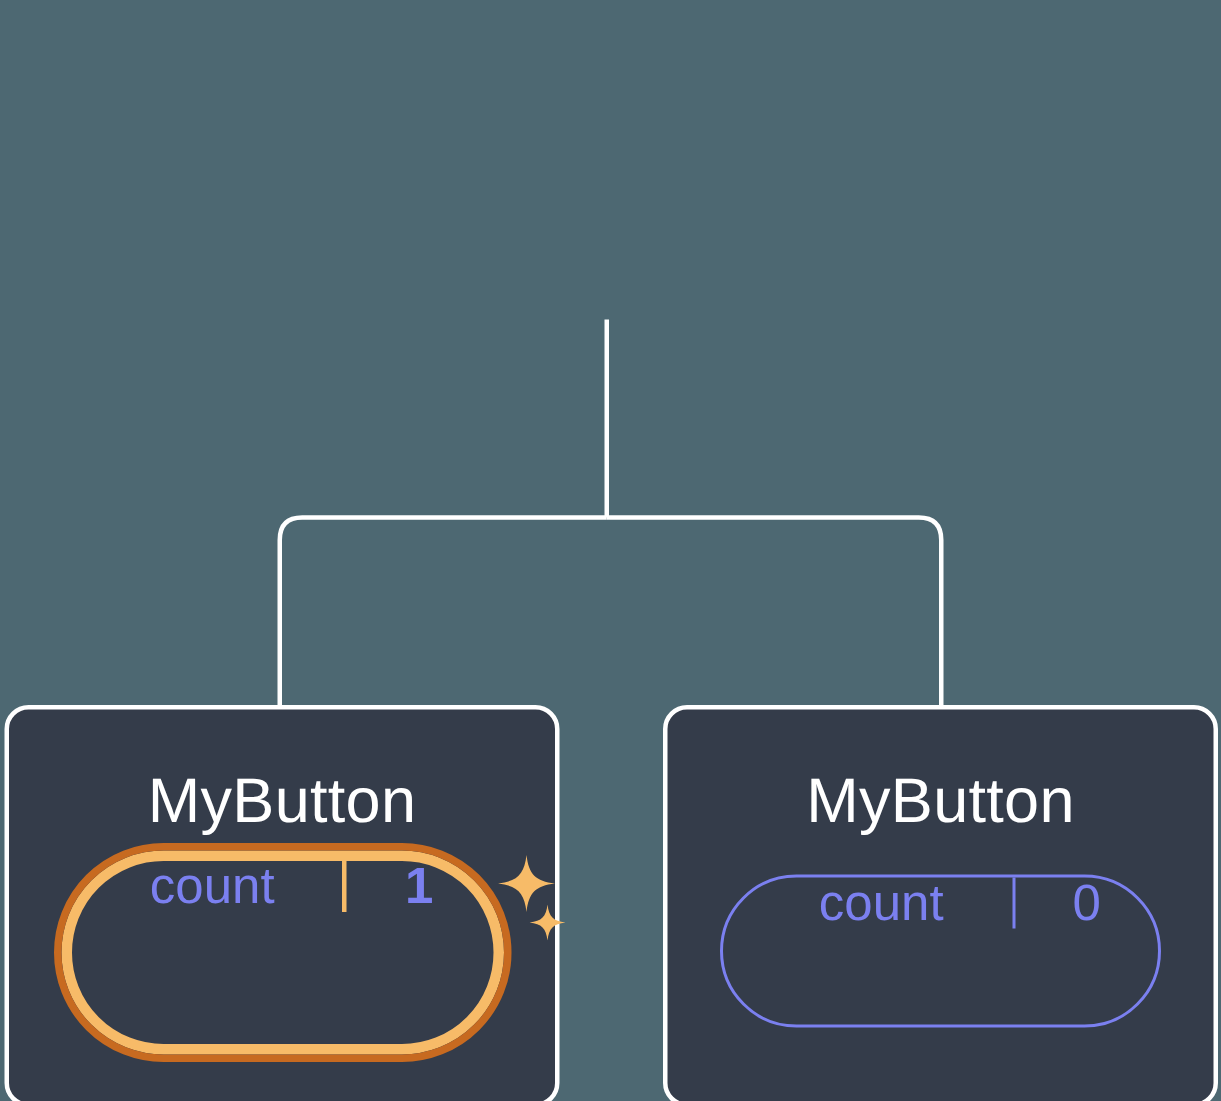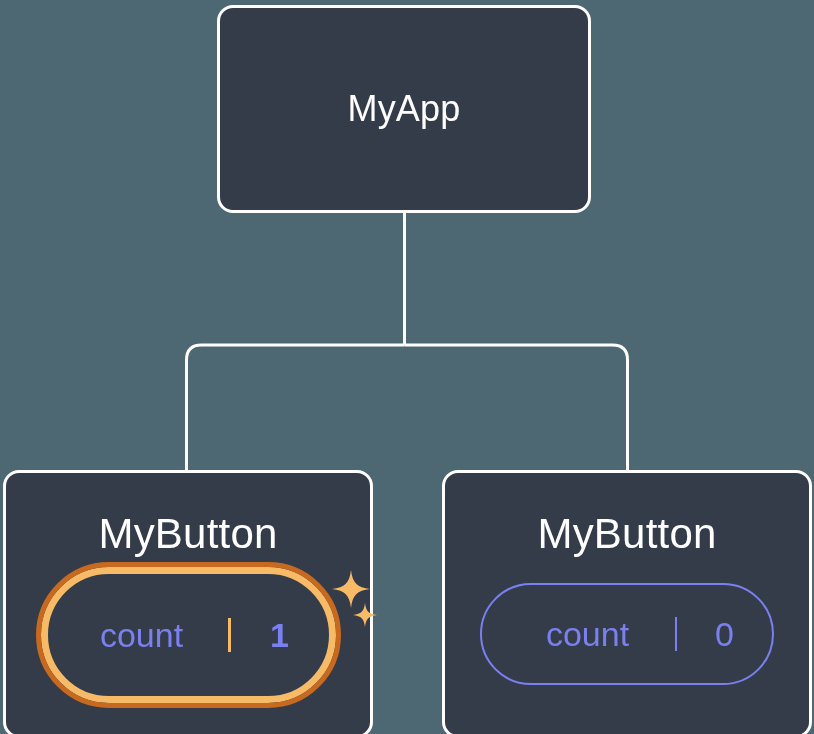--- a/index.html
+++ b/index.html
@@ -80,21 +80,21 @@
   .pill-wrap {
     position: relative;
     margin-top: 28px;
     display: flex;
     align-items: center;
     justify-content: center;
   }
   .pill {
     box-sizing: border-box;
     display: flex;
-    align-items: center;
+    align-items: flex-start;
     border: 2px solid #7b80f0;
     border-radius: 999px;
     background: transparent;
     height: 102px;
   }
   .pill-key,
   .pill-val {
     display: flex;
     align-items: center;
     justify-content: center;
@@ -159,23 +159,20 @@
 
   <svg id="connectors" viewBox="0 0 814 734" width="814" height="734" aria-hidden="true">
 
     <path d="M 404.5 213 L 404.5 345" fill="none" stroke="#ffffff" stroke-width="3" stroke-linecap="butt"></path>
 
     <path d="M 186.5 470 L 186.5 360 Q 186.5 345 201.5 345 L 404.5 345" fill="none" stroke="#ffffff" stroke-width="3" stroke-linecap="butt"></path>
 
     <path d="M 404.5 345 L 612.5 345 Q 627.5 345 627.5 360 L 627.5 470" fill="none" stroke="#ffffff" stroke-width="3" stroke-linecap="butt"></path>
   </svg>
 
-  <div class="node node-root">
-    <div class="node-label">MyApp</div>
-  </div>
 
   <div class="node node-child-left">
     <div class="node-label">MyButton</div>
 
     <div class="pill-wrap is-highlighted">
       <div class="pill">
         <div class="pill-key">count</div>
         <div class="pill-val">1</div>
       </div>
 

